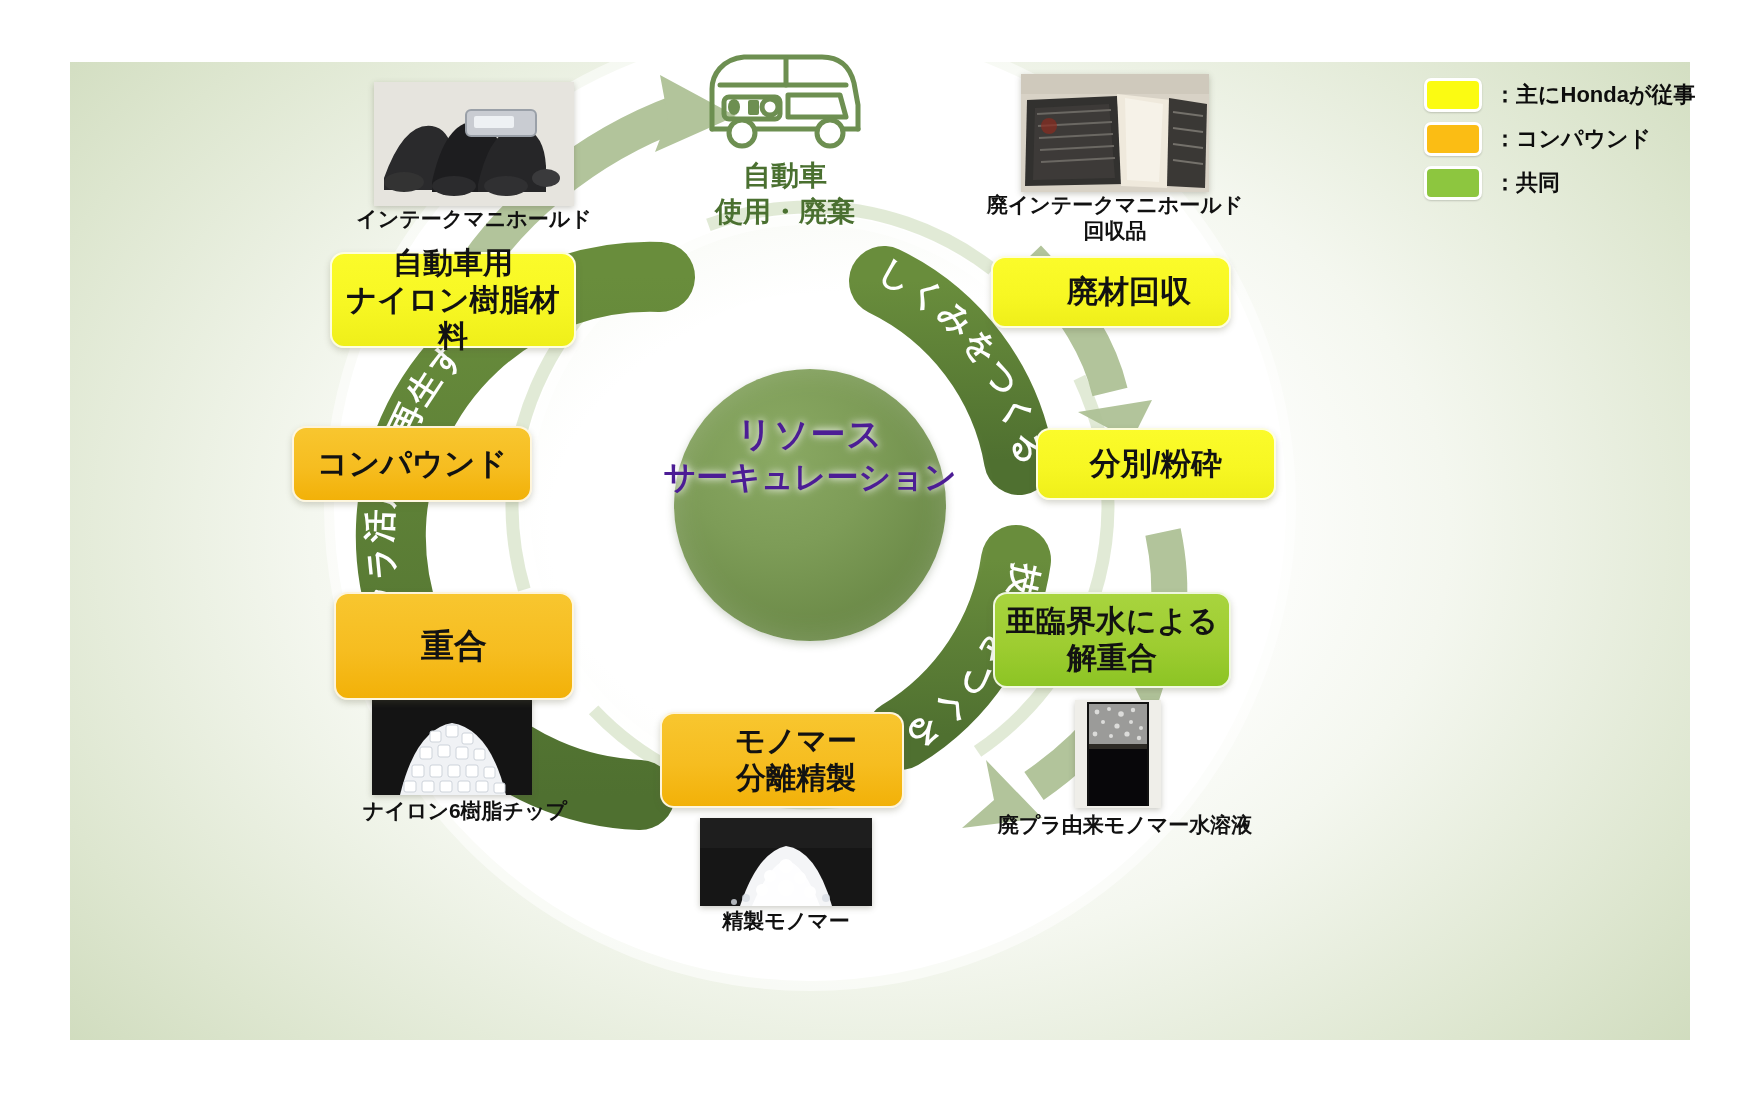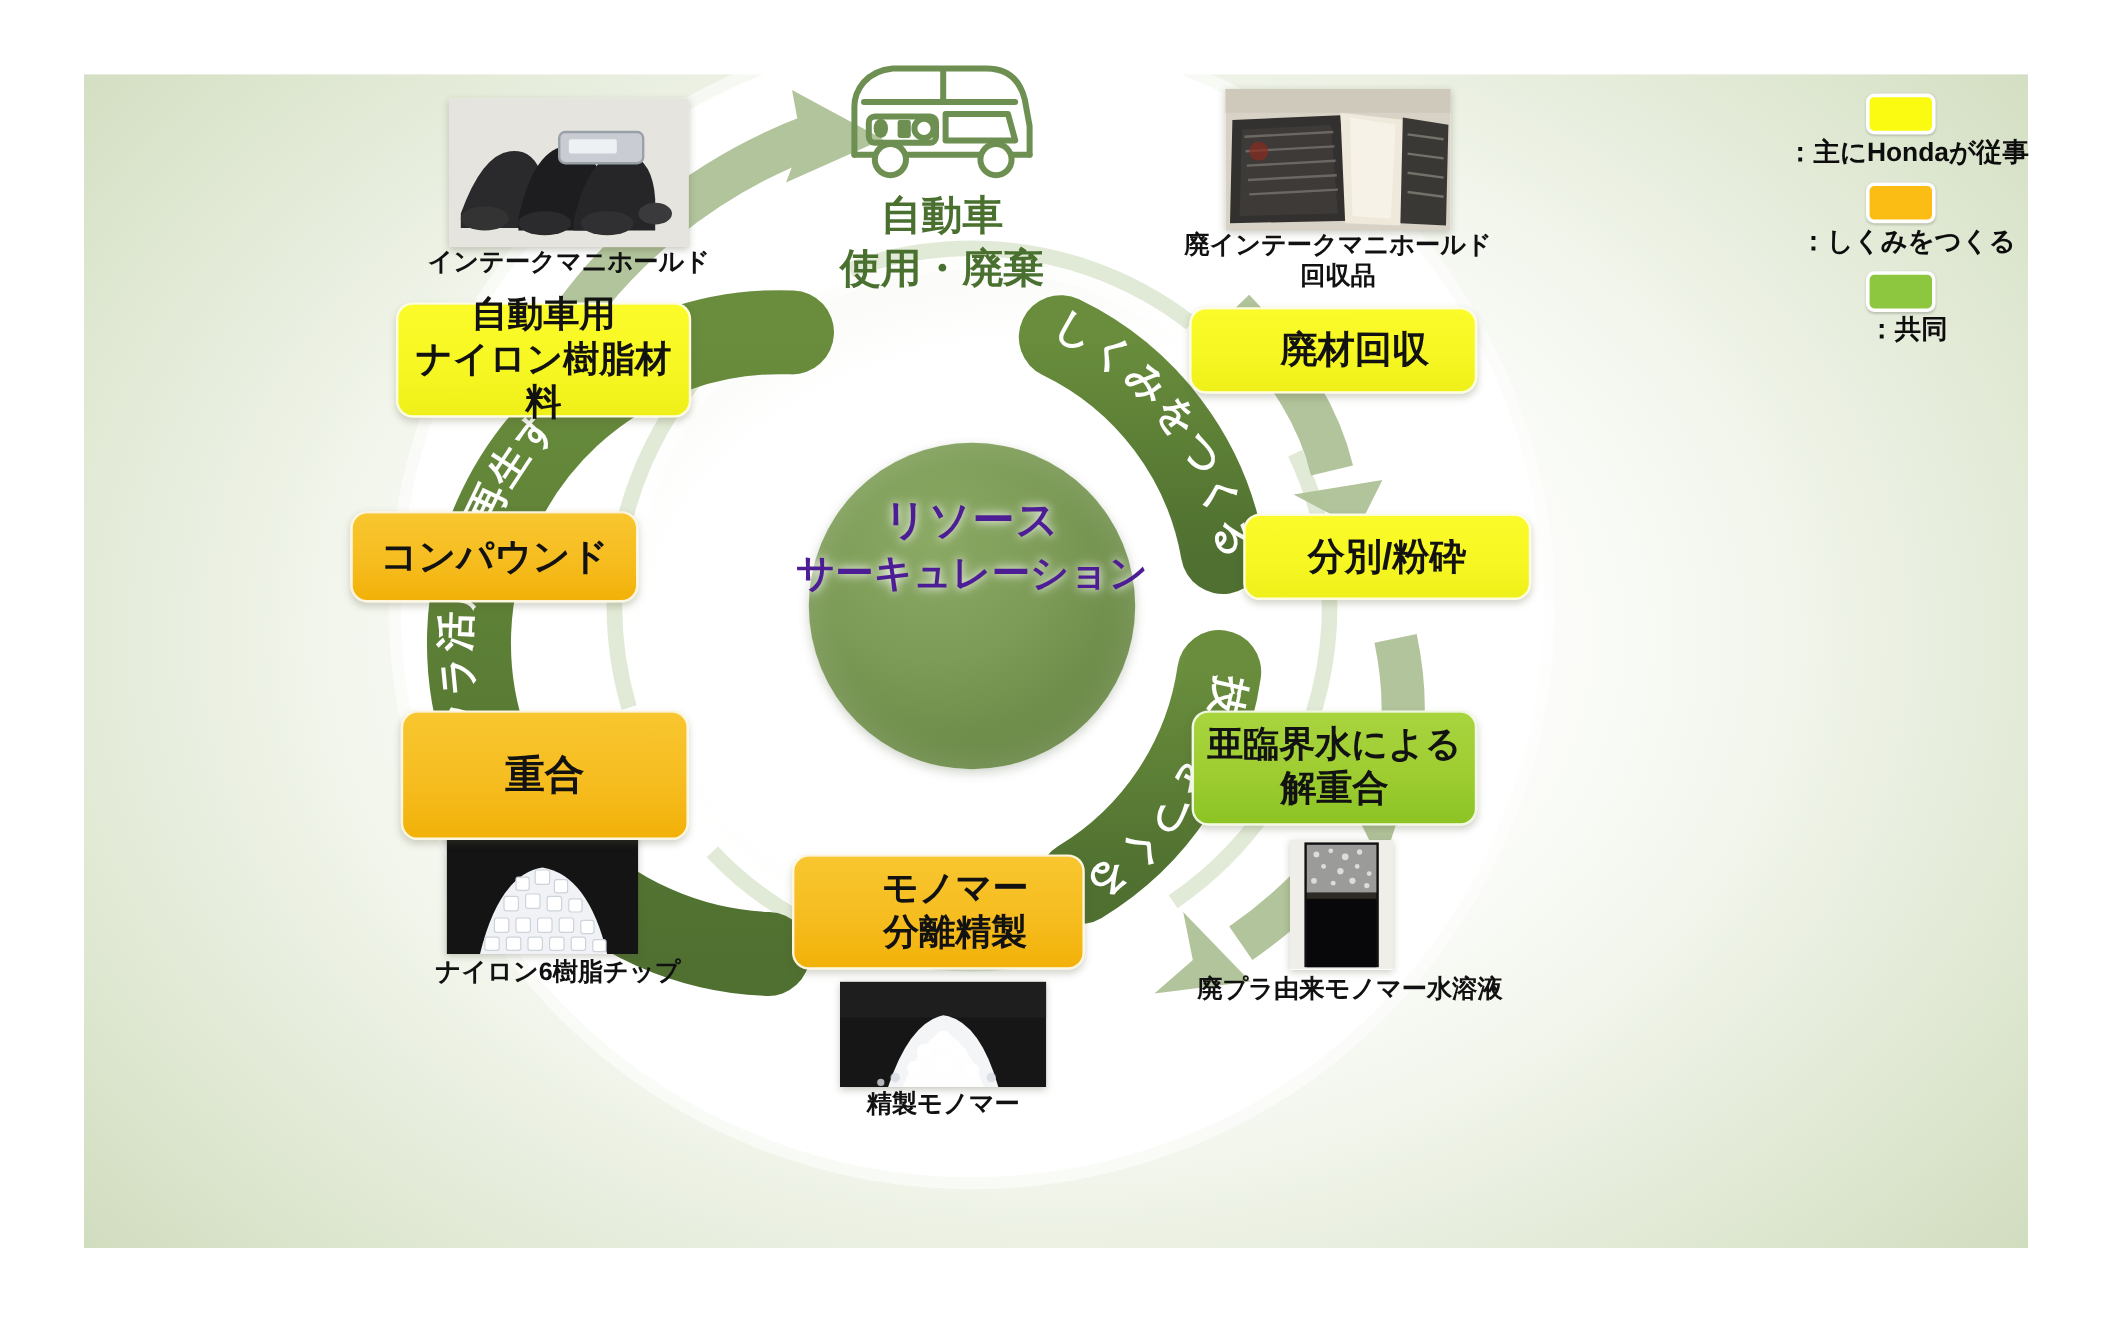--- a/index.html
+++ b/index.html
@@ -53,32 +53,32 @@
   .box.yellow{background:linear-gradient(180deg,#fbfb2a 0%,#f7f723 55%,#efef1a 100%);}
   .box.orange{background:linear-gradient(180deg,#f8c62f 0%,#f6bd20 55%,#f2b108 100%);}
   .box.green{background:linear-gradient(180deg,#a8d43e 0%,#9ecd31 55%,#8cc424 100%);}
 
   
   .photo{position:absolute;overflow:hidden;box-shadow:0 2px 6px rgba(80,80,60,.3);}
   .cap{position:absolute;text-align:center;font-weight:bold;color:#111;font-size:21px;line-height:1.25;}
 
   
   .legend{position:absolute;left:1424px;top:78px;width:320px;}
-  .lg-row{display:flex;align-items:center;margin-bottom:10px;flex-direction:column;}
+  .lg-row{display:flex;align-items:center;margin-bottom:10px;}
   .lg-sw{width:52px;height:28px;border-radius:7px;border:3px solid #fff;box-shadow:0 1px 2px rgba(0,0,0,.18);}
   .lg-sw.y{background:#fbfb12;}
   .lg-sw.o{background:#fbbd14;}
   .lg-sw.g{background:#8dc63f;}
   .lg-tx{margin-left:12px;font-weight:bold;font-size:22px;color:#0d0d0d;white-space:nowrap;}
 
   
   .carwrap{position:absolute;left:690px;top:45px;width:180px;height:110px;}
   .toplabel{
     position:absolute;left:660px;top:158px;width:250px;text-align:center;
-    font-weight:bold;font-size:34px;line-height:1.3;color:#4a7030;
+    font-weight:bold;font-size:28px;line-height:1.3;color:#4a7030;
   }
 
   
   .arclabel{font-weight:bold;fill:#ffffff;}
 </style>
 </head>
 <body>
 
 <div id="stage">
 
@@ -324,21 +324,21 @@
   <div class="box yellow" style="left:330px;top:252px;width:246px;height:96px;font-size:30px;white-space:pre-line;">自動車用
 ナイロン樹脂材料</div>
 
   <div class="legend">
     <div class="lg-row">
       <div class="lg-sw y"></div>
       <div class="lg-tx">：主にHondaが従事</div>
     </div>
     <div class="lg-row">
       <div class="lg-sw o"></div>
-      <div class="lg-tx">：しくみをつくる</div>
+      <div class="lg-tx">：コンパウンド</div>
     </div>
     <div class="lg-row">
       <div class="lg-sw g"></div>
       <div class="lg-tx">：共同</div>
     </div>
   </div>
 
 </div>
 
 </body></html>

